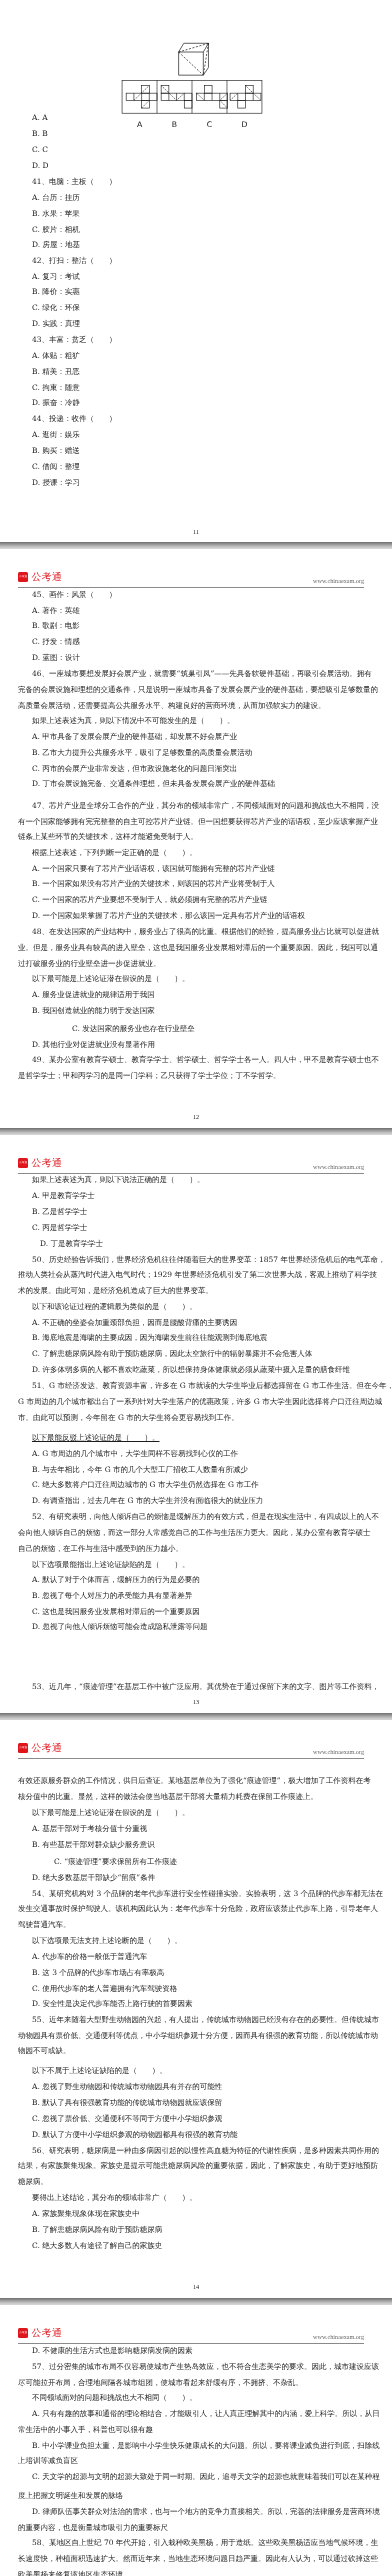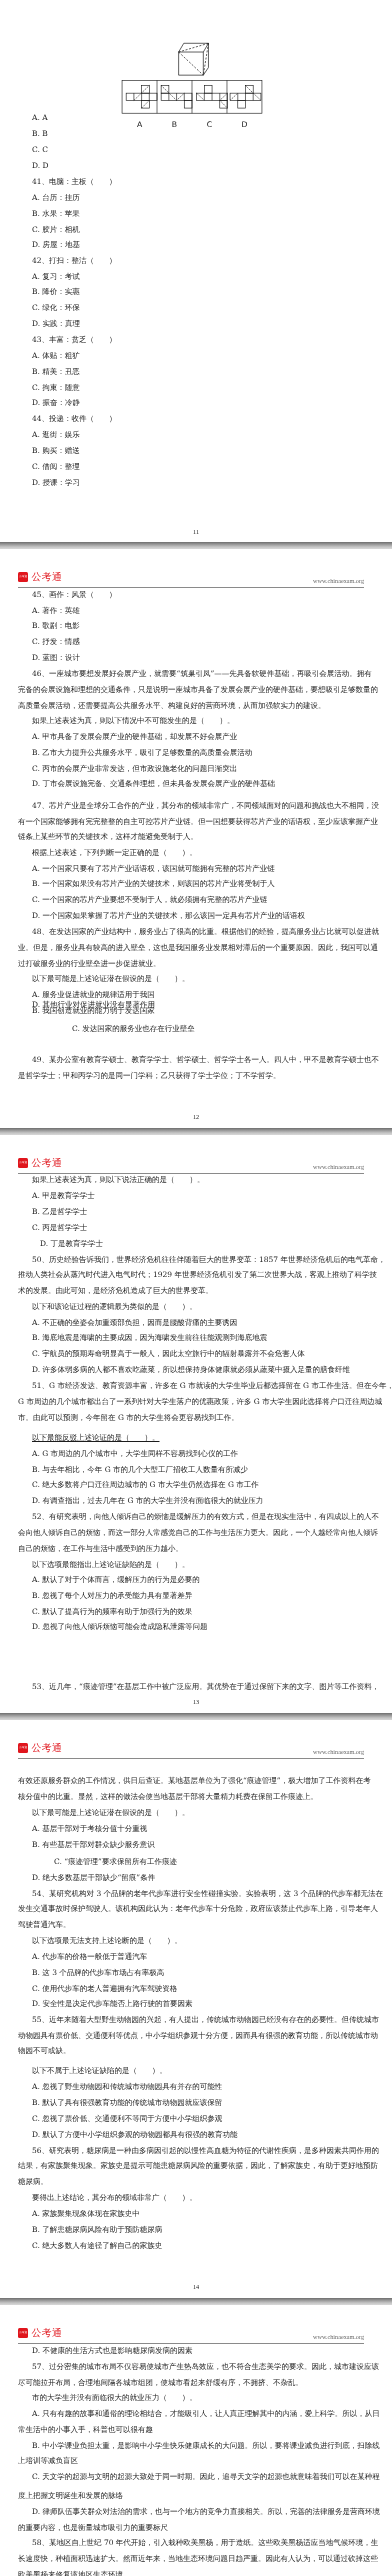--- a/index.html
+++ b/index.html
@@ -136,52 +136,52 @@
     <div class="ln ind" style="top: 879px;">B. 一个国家如果没有芯片产业的关键技术，则该国的芯片产业将受制于人</div>
     <div class="ln ind" style="top: 895px;">C. 一个国家的芯片产业要想不受制于人，就必须拥有完整的芯片产业链</div>
     <div class="ln ind" style="top: 911px;">D. 一个国家如果掌握了芯片产业的关键技术，那么该国一定具有芯片产业的话语权</div>
     <div class="ln ind" style="top: 927px;">48、在发达国家的产业结构中，服务业占了很高的比重。根据他们的经验，提高服务业占比就可以促进就</div>
     <div class="ln full" style="top: 943px;">业。但是，服务业具有较高的进入壁垒，这也是我国服务业发展相对滞后的一个重要原因。因此，我国可以通</div>
     <div class="ln full" style="top: 959px;">过打破服务业的行业壁垒进一步促进就业。</div>
     <div class="ln ind" style="top: 974px;">以下最可能是上述论证潜在假设的是（　　）。</div>
     <div class="ln ind" style="top: 990px;">A. 服务业促进就业的规律适用于我国</div>
     <div class="ln ind" style="top: 1006px;">B. 我国创造就业的能力弱于发达国家</div>
     <div class="ln ind" style="top: 1024px; margin-left: 40px;">C. 发达国家的服务业也存在行业壁垒</div>
-    <div class="ln ind" style="top: 1000px;">D. 其他行业对促进就业没有显著作用</div>
+    <div class="ln ind" style="top: 1040px;">D. 其他行业对促进就业没有显著作用</div>
     <div class="ln ind" style="top: 1055px;">49、某办公室有教育学硕士、教育学学士、哲学硕士、哲学学士各一人。四人中，甲不是教育学硕士也不</div>
     <div class="ln full" style="top: 1071px;">是哲学学士；甲和丙学习的是同一门学科；乙只获得了学士学位；丁不学哲学。</div>
     <div class="pgno" style="top: 1113px;">12</div>
     <div class="ln ind" style="top: 1175px;">如果上述表述为真，则以下说法正确的是（　　）。</div>
     <div class="ln ind" style="top: 1191px;">A. 甲是教育学学士</div>
     <div class="ln ind" style="top: 1207px;">B. 乙是哲学学士</div>
     <div class="ln ind" style="top: 1223px;">C. 丙是哲学学士</div>
     <div class="ln ind" style="top: 1239px; margin-left: 8px;">D. 丁是教育学学士</div>
     <div class="ln ind" style="top: 1255px;">50、历史经验告诉我们，世界经济危机往往伴随着巨大的世界变革：1857 年世界经济危机后的电气革命，</div>
     <div class="ln full" style="top: 1270px;">推动人类社会从蒸汽时代进入电气时代；1929 年世界经济危机引发了第二次世界大战，客观上推动了科学技</div>
     <div class="ln full" style="top: 1286px;">术的发展。由此可知，是经济危机造成了巨大的世界变革。</div>
     <div class="ln ind" style="top: 1302px;">以下和该论证过程的逻辑最为类似的是（　　）。</div>
     <div class="ln ind" style="top: 1318px;">A. 不正确的坐姿会加重颈部负担，因而是腰酸背痛的主要诱因</div>
     <div class="ln ind" style="top: 1333px;">B. 海底地震是海啸的主要成因，因为海啸发生前往往能观测到海底地震</div>
-    <div class="ln ind" style="top: 1349px;">C. 宇航员的预期寿命明显高于一般人，因此太空旅行中的辐射暴露并不会危害人体</div>
+    <div class="ln ind" style="top: 1349px;">C. 了解患糖尿病风险有助于预防糖尿病，因此太空旅行中的辐射暴露并不会危害人体</div>
     <div class="ln ind" style="top: 1365px;">D. 许多体弱多病的人都不喜欢吃蔬菜，所以想保持身体健康就必须从蔬菜中摄入足量的膳食纤维</div>
     <div class="ln ind" style="top: 1381px;">51、G 市经济发达、教育资源丰富，许多在 G 市就读的大学生毕业后都选择留在 G 市工作生活。但在今年，</div>
     <div class="ln full" style="top: 1397px;">G 市周边的几个城市都出台了一系列针对大学生落户的优惠政策，许多 G 市大学生因此选择将户口迁往周边城</div>
     <div class="ln full" style="top: 1413px;">市。由此可以预测，今年留在 G 市的大学生将会更容易找到工作。</div>
     <div class="ln ind" style="top: 1433px; text-decoration: underline;">以下最能反驳上述论证的是（　　）。</div>
     <div class="ln ind" style="top: 1449px;">A. G 市周边的几个城市中，大学生同样不容易找到心仪的工作</div>
     <div class="ln ind" style="top: 1465px;">B. 与去年相比，今年 G 市的几个大型工厂招收工人数量有所减少</div>
     <div class="ln ind" style="top: 1480px;">C. 绝大多数将户口迁往周边城市的 G 市大学生仍然选择在 G 市工作</div>
     <div class="ln ind" style="top: 1496px;">D. 有调查指出，过去几年在 G 市的大学生并没有面临很大的就业压力</div>
     <div class="ln ind" style="top: 1512px;">52、有研究表明，向他人倾诉自己的烦恼是缓解压力的有效方式，但是在现实生活中，有四成以上的人不</div>
-    <div class="ln full" style="top: 1528px;">会向他人倾诉自己的烦恼，而这一部分人常感觉自己的工作与生活压力更大。因此，一个人越经常向他人倾诉</div>
+    <div class="ln full" style="top: 1528px;">会向他人倾诉自己的烦恼，而这一部分人常感觉自己的工作与生活压力更大。因此，某办公室有教育学硕士</div>
     <div class="ln full" style="top: 1544px;">自己的烦恼，在工作与生活中感受到的压力越小。</div>
     <div class="ln ind" style="top: 1560px;">以下选项最能指出上述论证缺陷的是（　　）。</div>
     <div class="ln ind" style="top: 1575px;">A. 默认了对于个体而言，缓解压力的行为是必要的</div>
     <div class="ln ind" style="top: 1591px;">B. 忽视了每个人对压力的承受能力具有显著差异</div>
-    <div class="ln ind" style="top: 1607px;">C. 默认了提高行为的频率有助于加强行为的效果</div>
+    <div class="ln ind" style="top: 1607px;">C. 这也是我国服务业发展相对滞后的一个重要原因</div>
     <div class="ln ind" style="top: 1622px;">D. 忽视了向他人倾诉烦恼可能会造成隐私泄露等问题</div>
     <div class="pgno" style="top: 1698px;">13</div>
     <div class="ln ind" style="top: 1682px;">53、近几年，“痕迹管理”在基层工作中被广泛应用。其优势在于通过保留下来的文字、图片等工作资料，</div>
     <div class="ln full" style="top: 1776px;">有效还原服务群众的工作情况，供日后查证。某地基层单位为了强化“痕迹管理”，极大增加了工作资料在考</div>
     <div class="ln full" style="top: 1792px;">核分值中的比重。显然，这样的做法会使当地基层干部将大量精力耗费在保留工作痕迹上。</div>
     <div class="ln ind" style="top: 1808px;">以下最可能是上述论证潜在假设的是（　　）。</div>
     <div class="ln ind" style="top: 1824px;">A. 基层干部对于考核分值十分重视</div>
     <div class="ln ind" style="top: 1840px;">B. 有些基层干部对群众缺少服务意识</div>
     <div class="ln ind" style="top: 1857px; margin-left: 22px;">C. “痕迹管理”要求保留所有工作痕迹</div>
     <div class="ln ind" style="top: 1873px;">D. 绝大多数基层干部缺少“留痕”条件</div>
@@ -205,21 +205,21 @@
     <div class="ln full" style="top: 2161px;">结果，有家族聚集现象。家族史是提示可能患糖尿病风险的重要依据，因此，了解家族史，有助于更好地预防</div>
     <div class="ln full" style="top: 2177px;">糖尿病。</div>
     <div class="ln ind" style="top: 2193px;">要得出上述结论，其分布的领域非常广（　　）。</div>
     <div class="ln ind" style="top: 2209px;">A. 家族聚集现象体现在家族史中</div>
     <div class="ln ind" style="top: 2225px;">B. 了解患糖尿病风险有助于预防糖尿病</div>
     <div class="ln ind" style="top: 2241px;">C. 绝大多数人有途径了解自己的家族史</div>
     <div class="pgno" style="top: 2283px;">14</div>
     <div class="ln ind" style="top: 2346px;">D. 不健康的生活方式也是影响糖尿病发病的因素</div>
     <div class="ln ind" style="top: 2362px;">57、过分密集的城市布局不仅容易使城市产生热岛效应，也不符合生态美学的要求。因此，城市建设应该</div>
     <div class="ln full" style="top: 2378px;">尽可能拉开布局，合理地间隔各城市组团，使城市看起来舒缓有序，不拥挤、不杂乱。</div>
-    <div class="ln ind" style="top: 2393px;">市的大学生并没有面临很大的就业压力（　　）。</div>
+    <div class="ln ind" style="top: 2393px;">不同领域面对的问题和挑战也大不相同（　　）。</div>
     <div class="ln ind" style="top: 2409px;">A. 只有有趣的故事和通俗的理论相结合，才能吸引人，让人真正理解其中的内涵，爱上科学。所以，从日</div>
     <div class="ln full" style="top: 2425px;">常生活中的小事入手，科普也可以很有趣</div>
     <div class="ln ind" style="top: 2441px;">B. 中小学课业负担太重，是影响中小学生快乐健康成长的大问题。所以，要将课业减负进行到底，扫除线</div>
     <div class="ln full" style="top: 2456px;">上培训等减负盲区</div>
     <div class="ln ind" style="top: 2472px;">C. 天文学的起源与文明的起源大致处于同一时期。因此，追寻天文学的起源也就意味着我们可以在某种程</div>
     <div class="ln full" style="top: 2491px;">度上把握文明诞生和发展的脉络</div>
     <div class="ln ind" style="top: 2507px;">D. 律师队伍事关群众对法治的需求，也与一个地方的竞争力直接相关。所以，完善的法律服务是营商环境</div>
     <div class="ln full" style="top: 2523px;">的重要内容，也是衡量城市吸引力的重要标尺</div>
     <div class="ln ind" style="top: 2538px;">58、某地区自上世纪 70 年代开始，引入栽种欧美黑杨，用于造纸。这些欧美黑杨适应当地气候环境，生</div>
     <div class="ln full" style="top: 2554px;">长速度快，种植面积迅速扩大。然而近年来，当地生态环境问题日趋严重。因此有人认为，可以通过砍掉这些</div>

